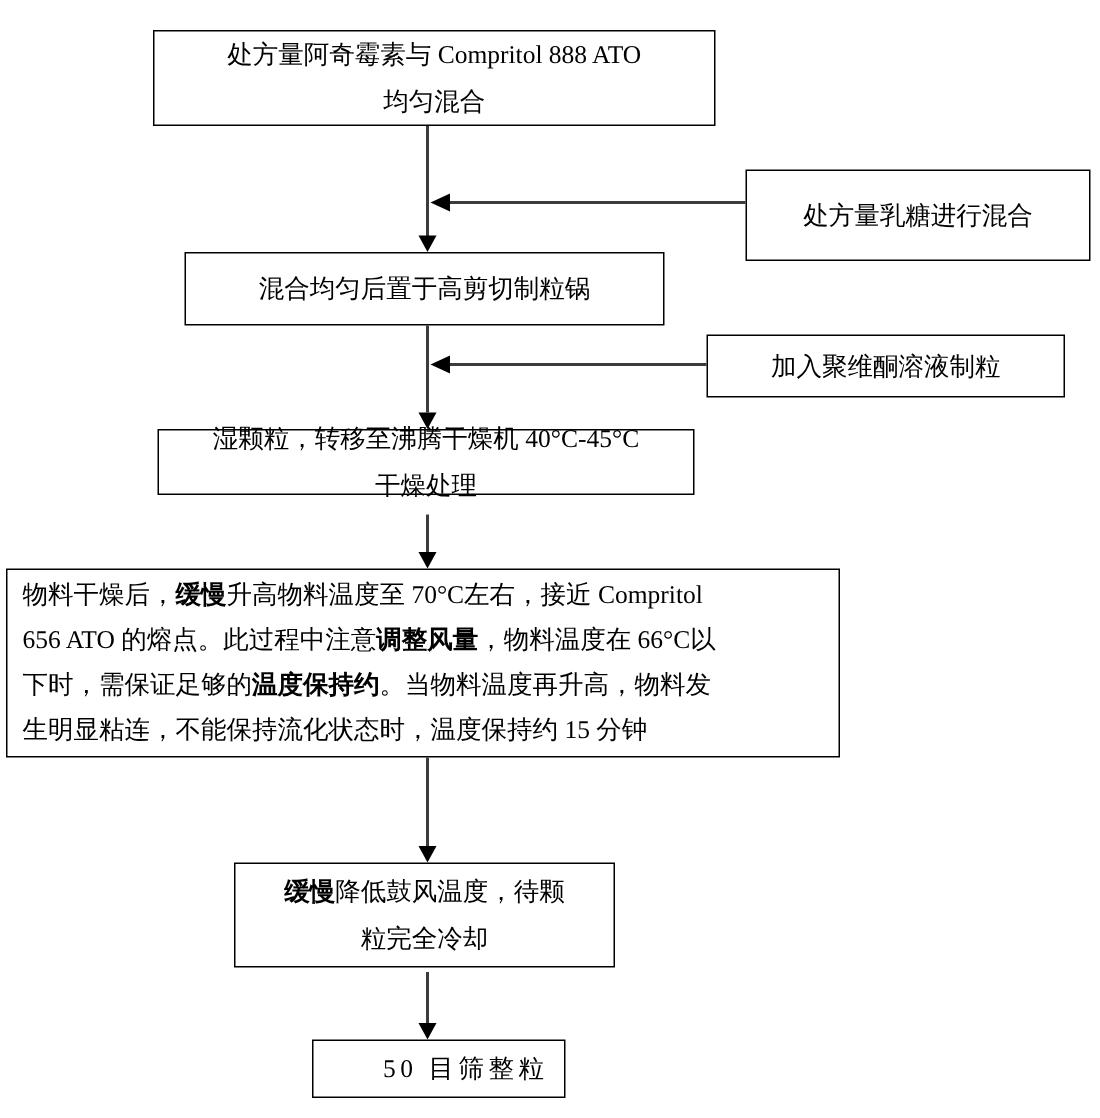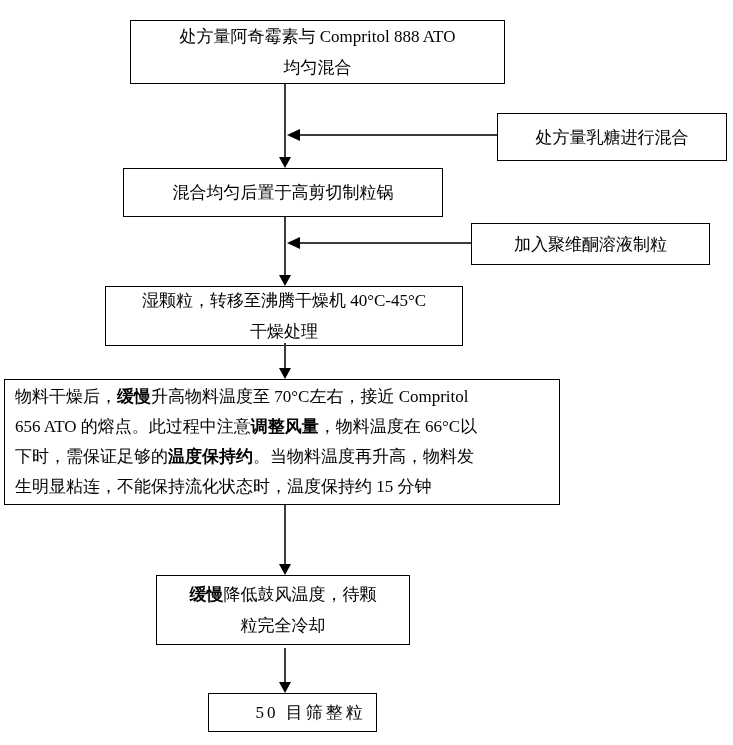--- a/index.html
+++ b/index.html
@@ -58,25 +58,25 @@
     border-top: 11px solid #000000;
   }
   .arrow-left {
     position: absolute;
     width: 0; height: 0;
     border-top: 6px solid transparent;
     border-bottom: 6px solid transparent;
     border-right: 13px solid #000000;
   }
   
-  #node-step1 { left: 102px; top: 20px;  width: 375px; height: 64px; margin-left: 28px; }
-  #node-side1 { left: 497px; top: 113px; width: 230px; height: 48px; }
+  #node-step1 { left: 102px; top: 20px;  width: 375px; height: 64px; }
+  #node-side1 { left: 497px; top: 113px; width: 230px; height: 61px; }
   #node-step2 { left: 123px; top: 168px; width: 320px; height: 49px; }
   #node-side2 { left: 471px; top: 223px; width: 239px; height: 42px; }
-  #node-step3 { left: 105px; top: 286px; width: 358px; height: 60px; }
+  #node-step3 { left: 105px; top: 286px; width: 358px; height: 44px; }
   #node-step4 { left: 4px;   top: 379px; width: 556px; height: 126px; }
   #node-step5 { left: 156px; top: 575px; width: 254px; height: 70px; }
   #node-step6 { left: 208px; top: 693px; width: 169px; height: 39px; }
 </style>
 </head>
 <body>
 
 <div id="canvas">
 
   <div id="node-step1" class="box">

